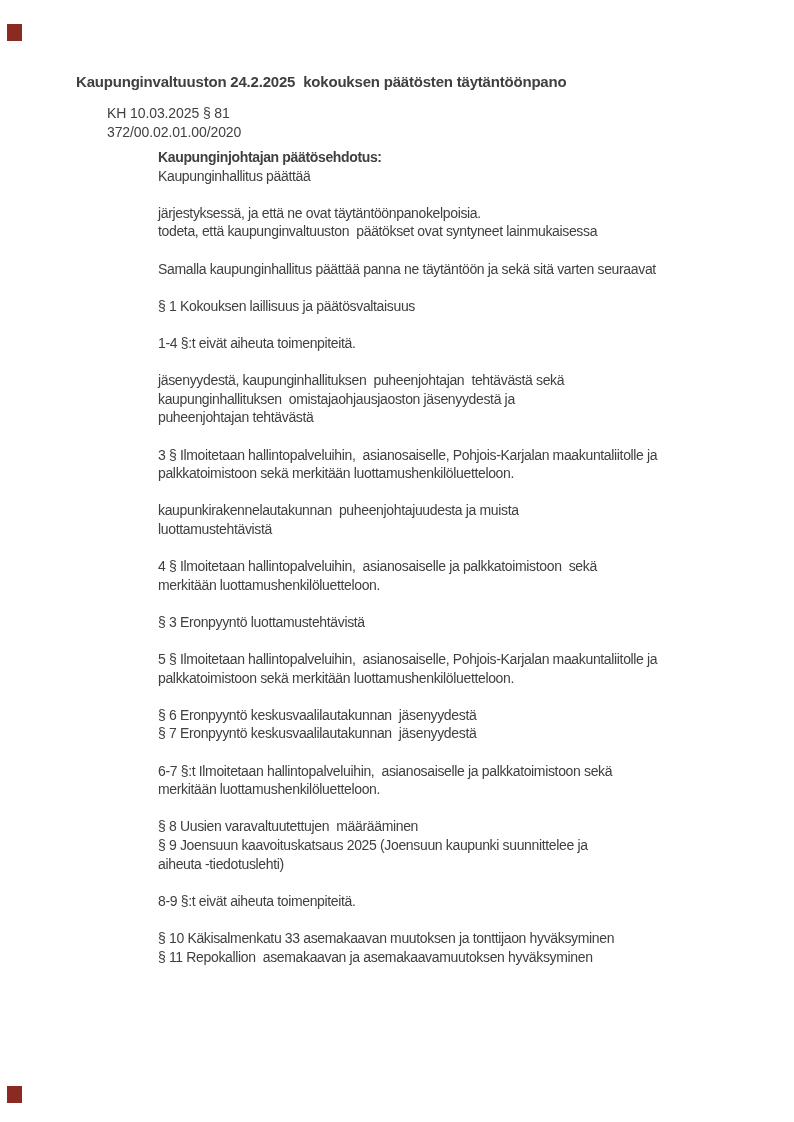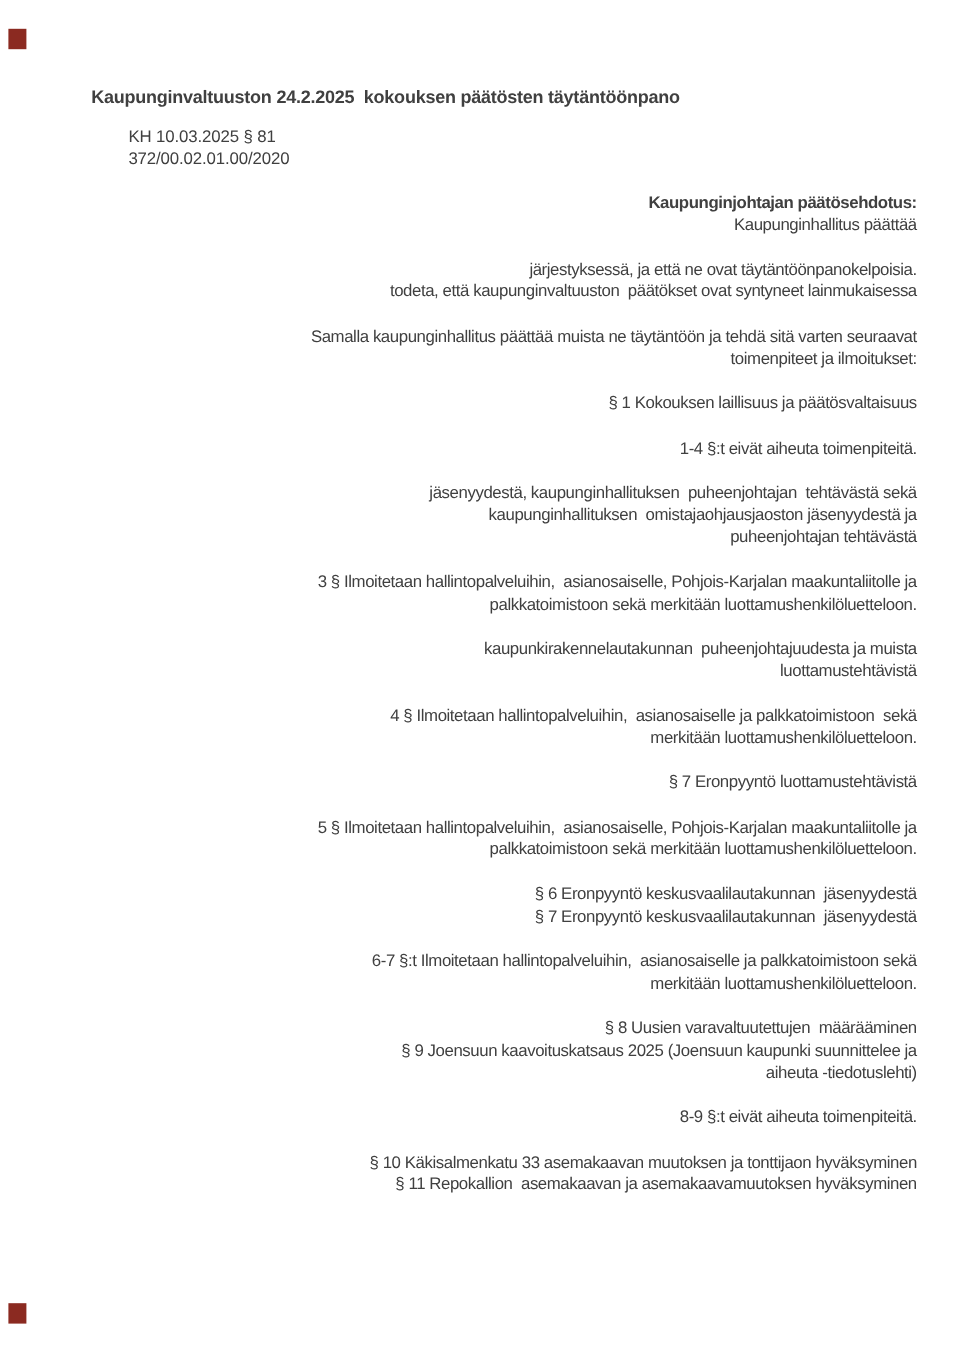--- a/index.html
+++ b/index.html
@@ -34,26 +34,25 @@
     position: absolute;
     left: 76px; top: 104px;
     font-size: 14px;
     line-height: 19px;
     letter-spacing: -0.1px;
     margin-left: 31px;
   }
   .doc-refs .line { white-space: pre-wrap; }
   .doc-body {
     position: absolute;
-    left: 158px; top: 159px;
+    left: 158px; top: 148px;
     width: 606px;
     font-size: 14px;
     line-height: 18.6px;
     letter-spacing: -0.35px;
-    text-align: right;
   }
   .para { margin: 0 0 18.6px 0; }
   .para:last-child { margin-bottom: 18px; }
   .line { white-space: pre-wrap; }
   .line.bold { font-weight: bold; }
 </style>
 </head>
 <body>
 
 <div class="page" style="background: rgb(255, 255, 255); color: #404040;">
@@ -71,22 +70,21 @@
   <div class="doc-body">
       <div class="para">
         <div class="line bold">Kaupunginjohtajan päätösehdotus:</div>
         <div class="line">Kaupunginhallitus päättää</div>
       </div>
       <div class="para">
         <div class="line">järjestyksessä, ja että ne ovat täytäntöönpanokelpoisia.</div>
         <div class="line">todeta, että kaupunginvaltuuston  päätökset ovat syntyneet lainmukaisessa</div>
       </div>
       <div class="para">
-        <div class="line">Samalla kaupunginhallitus päättää muista ne täytäntöön ja tehdä sitä varten seuraavat</div>
-        <div class="line">toimenpiteet ja ilmoitukset:</div>
+        <div class="line">Samalla kaupunginhallitus päättää panna ne täytäntöön ja sekä sitä varten seuraavat</div>
       </div>
       <div class="para">
         <div class="line">§ 1 Kokouksen laillisuus ja päätösvaltaisuus</div>
       </div>
       <div class="para">
         <div class="line">1-4 §:t eivät aiheuta toimenpiteitä.</div>
       </div>
       <div class="para">
         <div class="line">jäsenyydestä, kaupunginhallituksen  puheenjohtajan  tehtävästä sekä</div>
         <div class="line">kaupunginhallituksen  omistajaohjausjaoston jäsenyydestä ja</div>
@@ -98,21 +96,21 @@
       </div>
       <div class="para">
         <div class="line">kaupunkirakennelautakunnan  puheenjohtajuudesta ja muista</div>
         <div class="line">luottamustehtävistä</div>
       </div>
       <div class="para">
         <div class="line">4 § Ilmoitetaan hallintopalveluihin,  asianosaiselle ja palkkatoimistoon  sekä</div>
         <div class="line">merkitään luottamushenkilöluetteloon.</div>
       </div>
       <div class="para">
-        <div class="line">§ 7 Eronpyyntö luottamustehtävistä</div>
+        <div class="line">§ 3 Eronpyyntö luottamustehtävistä</div>
       </div>
       <div class="para">
         <div class="line">5 § Ilmoitetaan hallintopalveluihin,  asianosaiselle, Pohjois-Karjalan maakuntaliitolle ja</div>
         <div class="line">palkkatoimistoon sekä merkitään luottamushenkilöluetteloon.</div>
       </div>
       <div class="para">
         <div class="line">§ 6 Eronpyyntö keskusvaalilautakunnan  jäsenyydestä</div>
         <div class="line">§ 7 Eronpyyntö keskusvaalilautakunnan  jäsenyydestä</div>
       </div>
       <div class="para">

